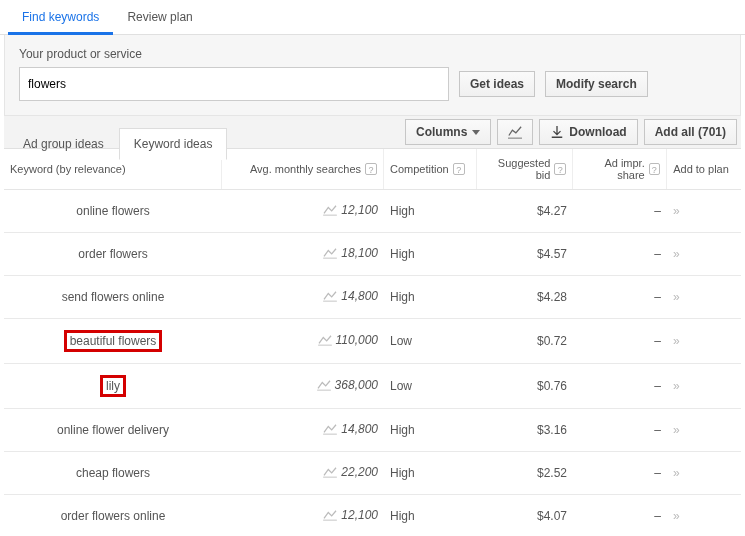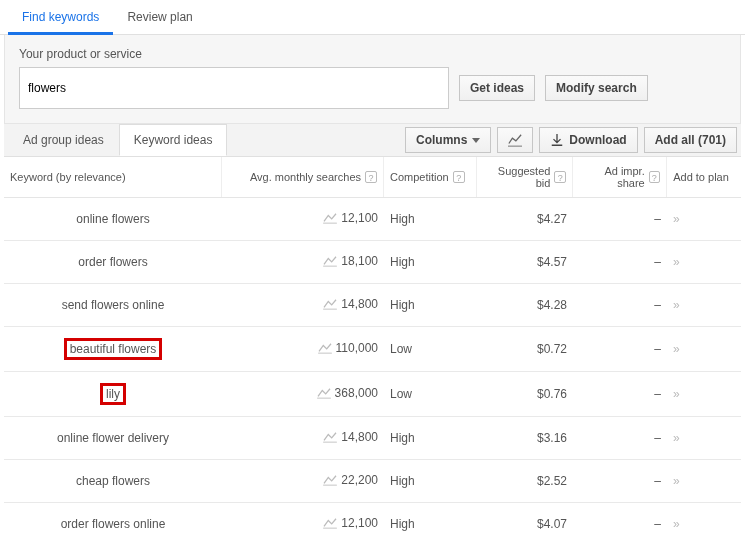--- a/index.html
+++ b/index.html
@@ -43,21 +43,21 @@
     color: #555;
     margin-bottom: 6px;
   }
   .search-row {
     display: flex;
     gap: 10px;
     align-items: center;
   }
   .search-input {
     flex: 0 0 430px;
-    height: 42px;
+    height: 34px;
     border: 1px solid #ccc;
     padding: 2px 8px;
     font-size: 12px;
     background: #fff;
   }
   .btn {
     border: 1px solid #c6c6c6;
     background: linear-gradient(#fafafa,#f0f0f0);
     padding: 5px 10px;
     font-size: 12px;
@@ -75,21 +75,21 @@
     padding: 0 4px;
     background: #f3f3f3;
     margin: 0 4px;
   }
   .sub-tab {
     padding: 8px 14px;
     border: 1px solid transparent;
     color: #555;
     cursor: pointer;
     position: relative;
-    top: 0;
+    top: 12px;
   }
   .sub-tab.active {
     border: 1px solid #ddd;
     border-bottom: 1px solid #fff;
     background: #fff;
     font-weight: normal;
   }
   .toolbar-spacer { flex: 1; }
   .toolbar .btn { margin-left: 6px; }
   .tri-down {
@@ -123,21 +123,21 @@
     font-size:9px;line-height:12px;text-align:center;color:#aaa;margin-left:4px;
   }
   .data-row {
     display:flex;
     border-bottom:1px solid #e9e9e9;
     color:#555;
     margin: 0 4px;
     align-items:center;
   }
   .data-row > div { padding: 13px 6px; }
-  .data-row .col-search { display:flex; justify-content:flex-end; gap:4px; }
+  .data-row .col-search { display:flex; justify-content:flex-end; gap:4px;font-style:italic; }
   .chart-icon { color:#bbb; font-size:14px; }
   .chevrons { color:#bbb; letter-spacing:-2px; }
   .hl { outline: 3px solid #d40000; outline-offset:-1px; display:inline-block; padding:2px 4px; }
   svg.dl, svg.chartbtn { width:14px; height:14px; }
 </style>
 </head>
 <body>
 
 <div class="main-tabs">
   <div class="main-tab active">Find keywords</div>

